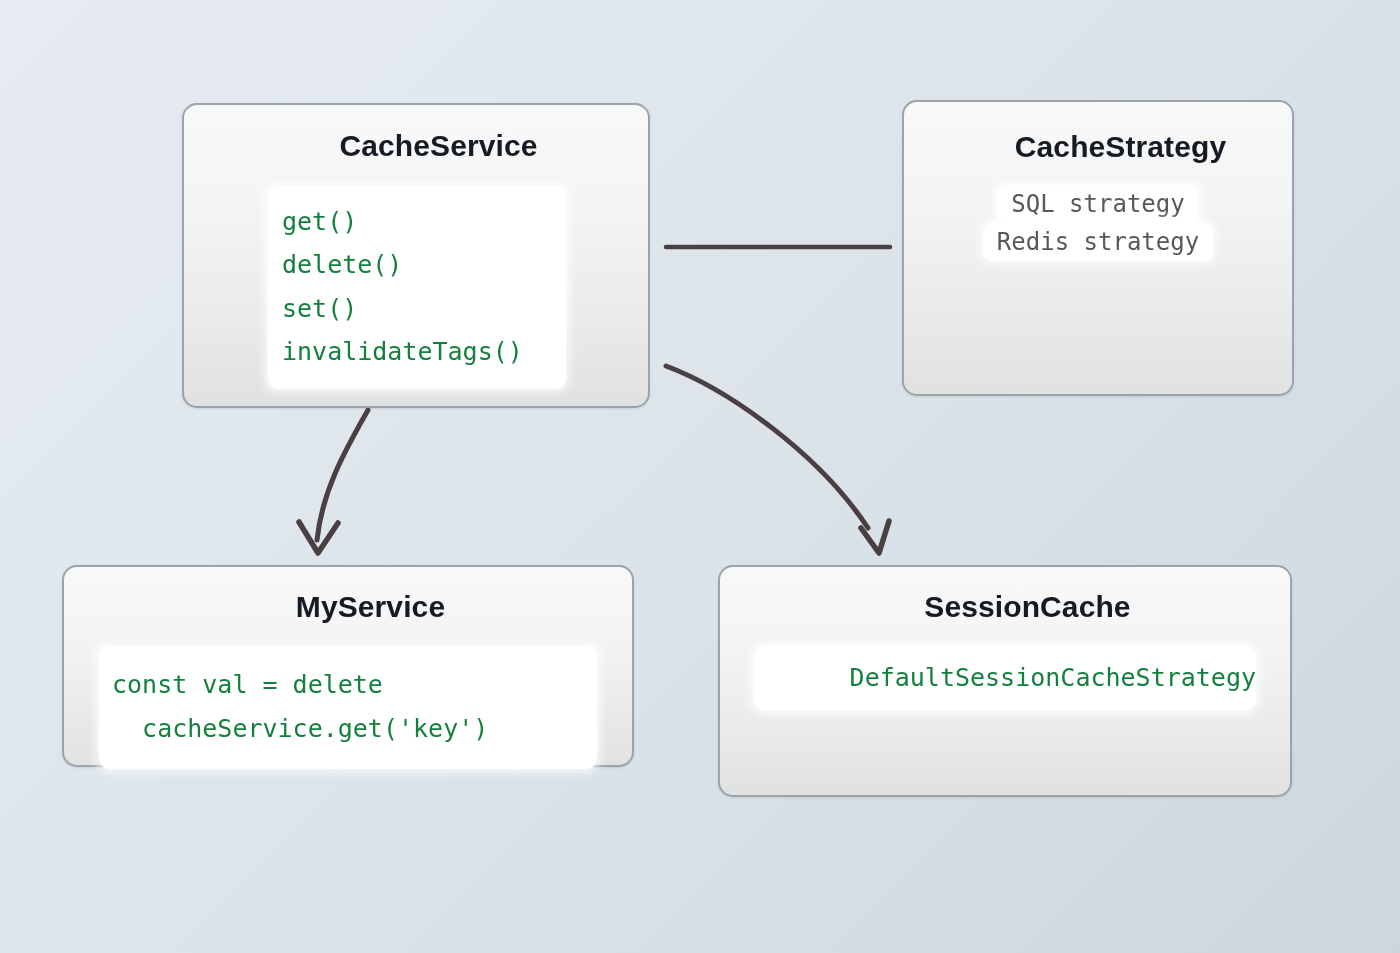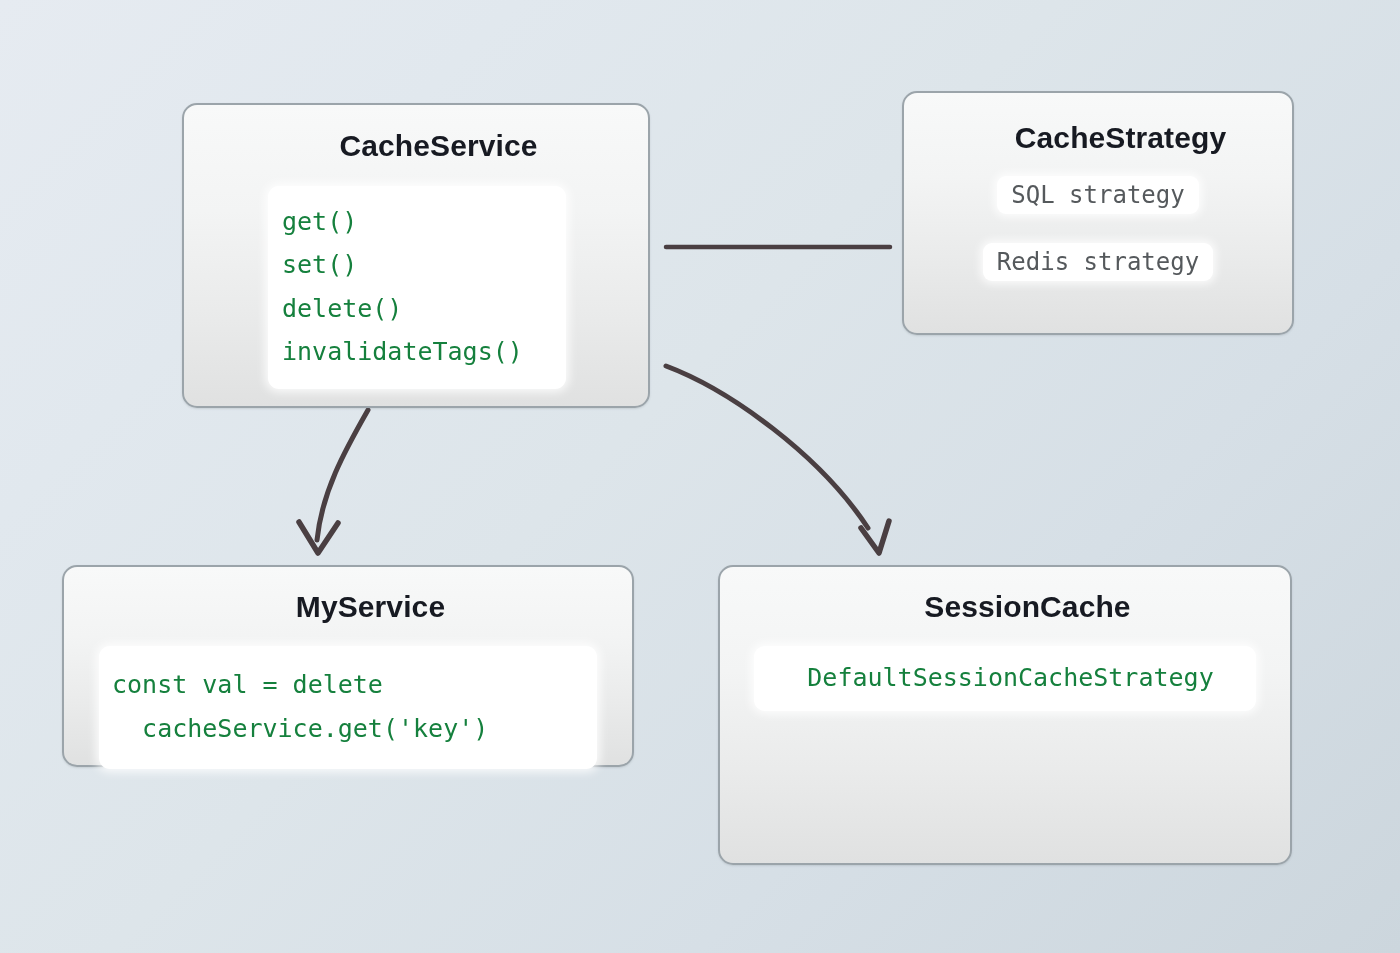--- a/index.html
+++ b/index.html
@@ -88,31 +88,31 @@
   }
   #node-cacheservice .code-panel {
     margin: 23px 82px 0 84px;
     padding: 14px 0 16px 14px;
     font-size: 25px;
     line-height: 1.73;
   }
 
   #node-cachestrategy {
     left: 902px;
-    top: 91px;
+    top: 100px;
     width: 392px;
-    height: 244px;
+    height: 296px;
   }
   #node-cachestrategy .node-title {
     font-size: 30px;
     margin-top: 28px;
   }
   #node-cachestrategy .pill-list {
     margin-top: 21px;
-    gap: 29px;
+    gap: 0;
   }
   #node-cachestrategy .pill {
     font-size: 24px;
     padding: 5px 14px;
   }
 
   #node-myservice {
     left: 62px;
     top: 565px;
     width: 572px;
@@ -126,31 +126,31 @@
     margin: 22px 35px 0 35px;
     padding: 17px 0 18px 13px;
     font-size: 25px;
     line-height: 1.76;
   }
 
   #node-sessioncache {
     left: 718px;
     top: 565px;
     width: 574px;
-    height: 300px;
+    height: 232px;
   }
   #node-sessioncache .node-title {
     font-size: 30px;
     margin-top: 23px;
   }
   #node-sessioncache .code-panel {
     margin: 22px 34px 0 34px;
     padding: 17px 0 19px 11px;
     font-size: 25px;
-    text-align: center;
+    text-align: right;
   }
 </style>
 </head>
 <body>
 
 <div id="canvas">
 
   <svg id="edge-layer" viewBox="0 0 1400 953" xmlns="http://www.w3.org/2000/svg">
 
     <line x1="666" y1="247" x2="890" y2="247" stroke="#4a3f42" stroke-width="4.5" stroke-linecap="round"></line>
@@ -159,22 +159,22 @@
     <path d="M 299 522 L 318 553 L 338 523" fill="none" stroke="#4a3f42" stroke-width="5.5" stroke-linecap="round" stroke-linejoin="round"></path>
 
     <path d="M 666 366 C 730 390, 820 455, 868 528" fill="none" stroke="#4a3f42" stroke-width="5" stroke-linecap="round"></path>
     <path d="M 861 528 L 879 553 L 889 521" fill="none" stroke="#4a3f42" stroke-width="5.5" stroke-linecap="round" stroke-linejoin="round"></path>
   </svg>
 
   <div class="node" id="node-cacheservice">
     <div class="node-title">CacheService</div>
     <div class="code-panel">
       <div class="code-line">get()</div>
+      <div class="code-line">delete()</div>
       <div class="code-line">set()</div>
-      <div class="code-line">delete()</div>
       <div class="code-line">invalidateTags()</div>
     </div>
   </div>
 
   <div class="node" id="node-cachestrategy">
     <div class="node-title">CacheStrategy</div>
     <div class="pill-list">
       <span class="pill">SQL strategy</span>
       <span class="pill">Redis strategy</span>
     </div>

